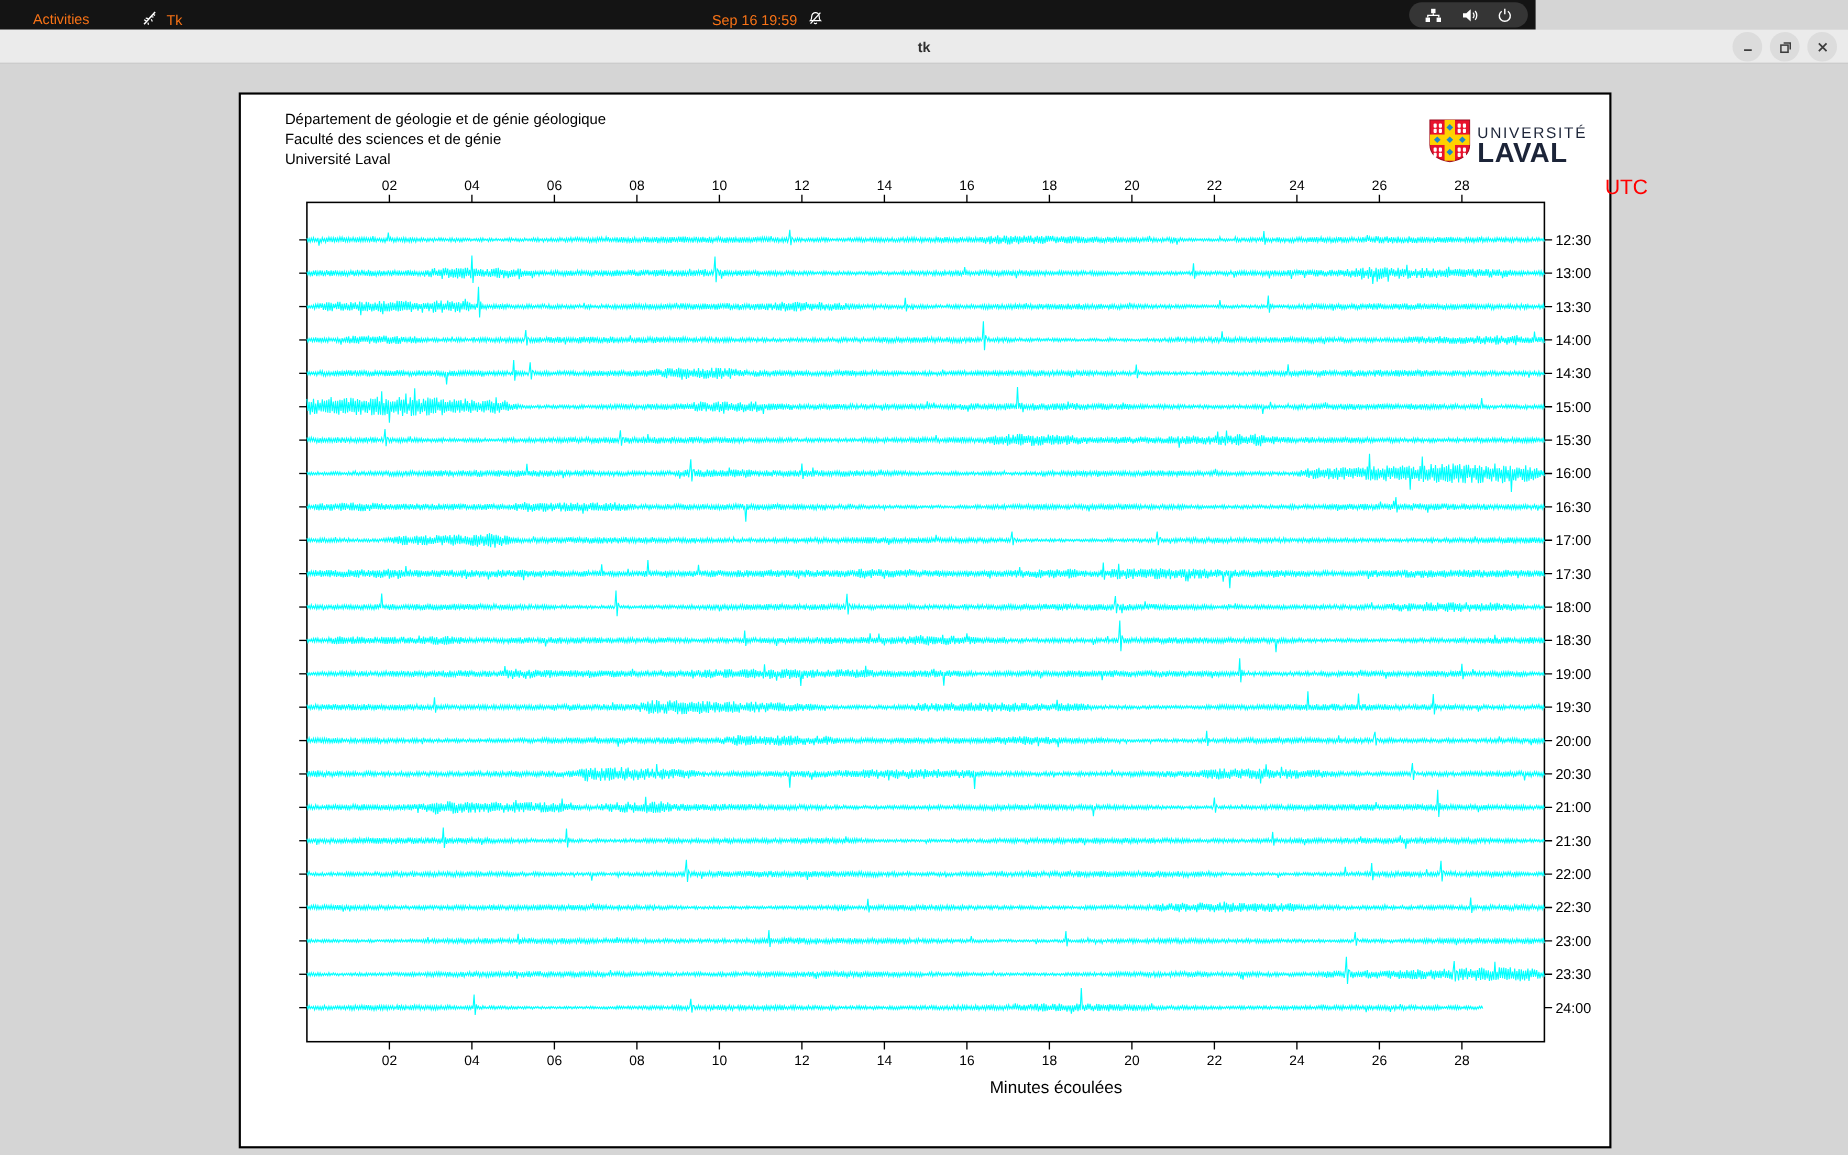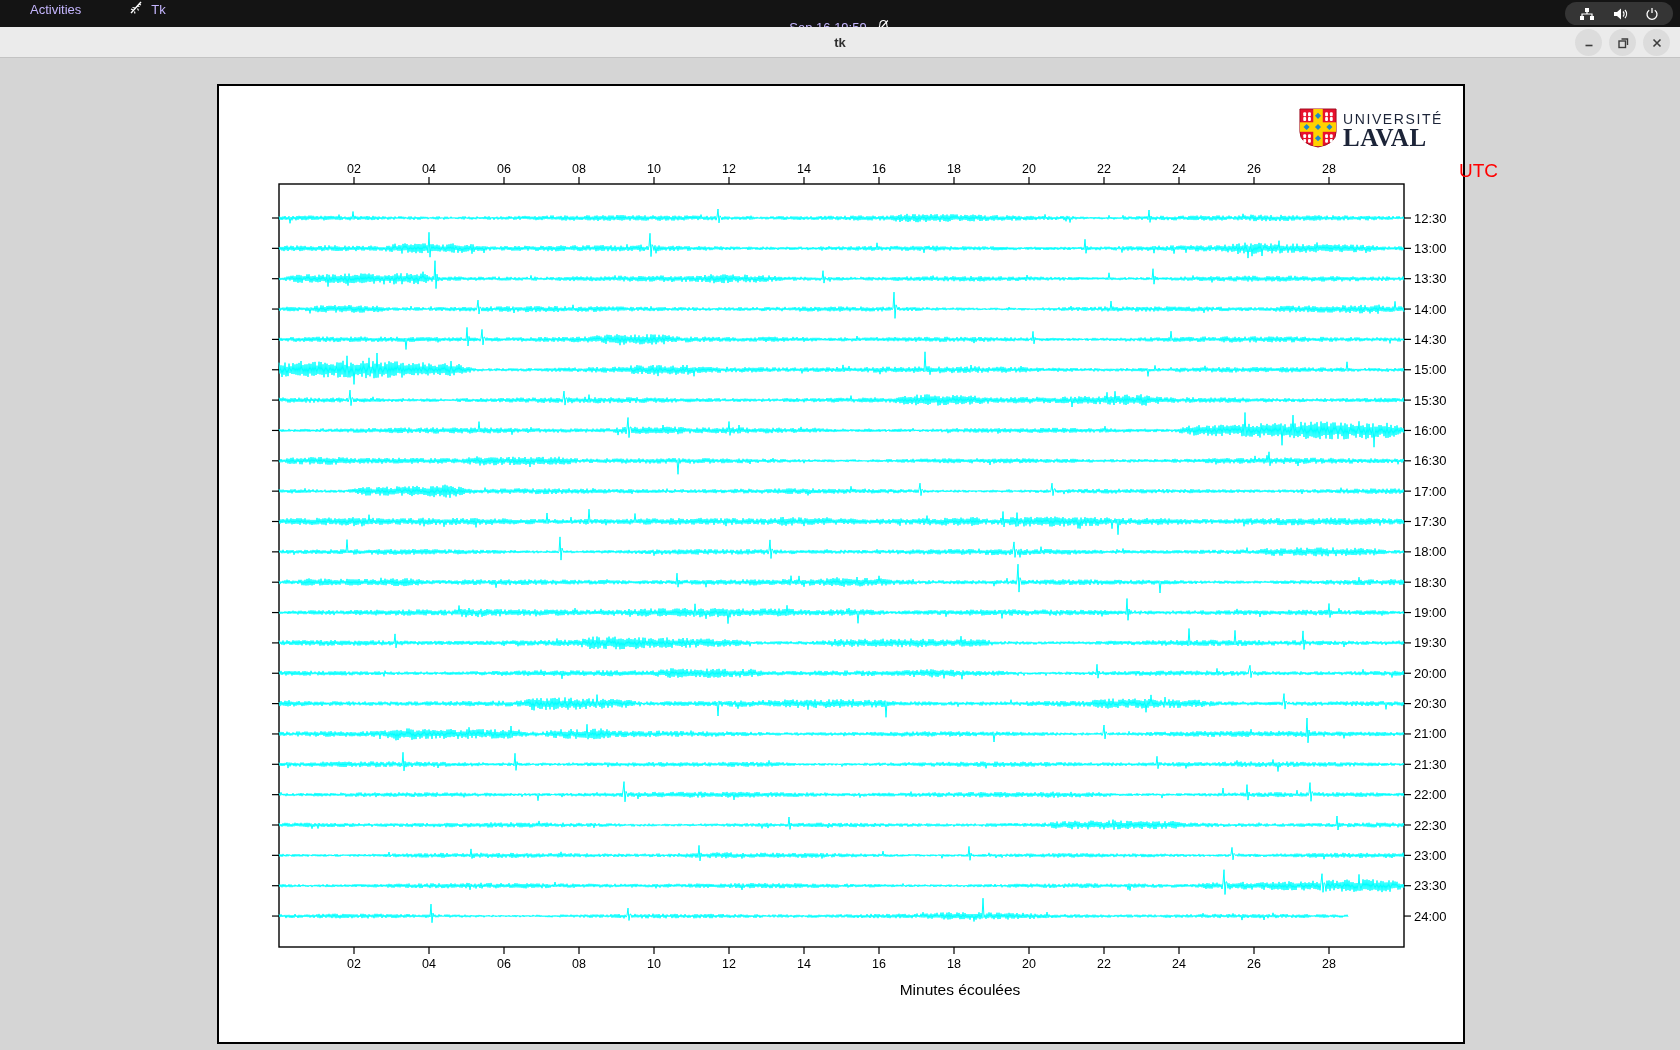--- a/index.html
+++ b/index.html
@@ -1,22 +1,22 @@
 <!DOCTYPE html>
 <html><head>
 <meta charset="utf-8">
 <style>
   * { box-sizing: border-box; margin: 0; padding: 0; }
   html,body { width:1680px; height:1050px; overflow:hidden; background:#d5d5d5;
               font-family:"Liberation Sans", sans-serif; }
 
   
-  .topbar { position:absolute; left:0; top:0; width:1680px; height:27px;
-            background:#141414; color:#c4b5fd; font-size:13px;
-            display:flex; align-items:flex-start; }
+  .topbar { position:absolute; left:0; top:0; width:1396px; height:27px;
+            background:#141414; color:#f97316; font-size:13px;
+            display:flex; align-items:flex-end; }
   .tb-activities { margin-left:22px; padding:2px 8px; cursor:pointer; }
   .tb-app { margin-left:40px; display:flex; align-items:center; gap:7px; cursor:pointer; }
   .tb-center { position:absolute; left:50%; transform:translateX(-50%);
                display:flex; align-items:center; gap:10px; cursor:pointer;margin-top:19px; }
   .tb-right { position:absolute; right:7px; top:2px; height:23px;
               background:#353535; border-radius:13px; display:flex;
               align-items:center; gap:17px; padding:0 14px; cursor:pointer; }
   .tb-right svg { display:block; }
 
   
@@ -40,21 +40,21 @@
                line-height:18px; color:#000; }
   .plot-title { position:absolute; left:0; top:30px; width:100%; text-align:center;
                 font-size:19px; color:#000; }
 
   
   .logo { position:absolute; left:1080px; top:22px; display:flex;
           align-items:center; gap:6px; }
   .logo-text { color:#1c2438; }
   .logo-top { font-size:14px; letter-spacing:1.6px; font-weight:normal; }
   .logo-name { font-size:25px; font-weight:bold; letter-spacing:0.5px;
-               font-family:Liberation Serif, serif; line-height:22px; }
+               font-family:Liberation Sans, sans-serif; line-height:22px; }
 
   .utc-label { position:absolute; left:1240px; top:74px; font-size:19px;
                color:#ff0000; }
   .x-axis-title { position:absolute; left:0; top:895px; width:1482px;
                   text-align:center; font-size:15.5px; color:#000; }
 
   #plot-svg { position:absolute; left:0; top:0; }
 </style>
 </head>
 <body>
@@ -122,20 +122,25 @@
       <svg width="14" height="14" viewBox="0 0 14 14">
         <path d="M3.5 3.5 L10.5 10.5 M10.5 3.5 L3.5 10.5" stroke="#3c3c3c" stroke-width="1.6"></path>
       </svg>
     </div>
   </div>
 </div>
 
 <div class="workspace">
   <div class="canvas">
 
+    <div class="hdr-block">
+      <div>Département de géologie et de génie géologique</div>
+      <div>Faculté des sciences et de génie</div>
+      <div>Université Laval</div>
+    </div>
 
 
     <div class="logo">
       <span>
         <svg width="38" height="40" viewBox="0 0 40 42">
           <path d="M1 1 h38 v24 q0 13 -19 16 q-19 -3 -19 -16 z" fill="#e8112d" stroke="#9b0c20" stroke-width="1"></path>
           <rect x="15" y="1" width="10" height="39" fill="#ffd100"></rect>
           <rect x="1" y="15" width="38" height="10" fill="#ffd100"></rect>
           <g fill="#1b87c9">
             <path d="M20 5 l3.2 3.2 -3.2 3.2 -3.2 -3.2 z"></path>

